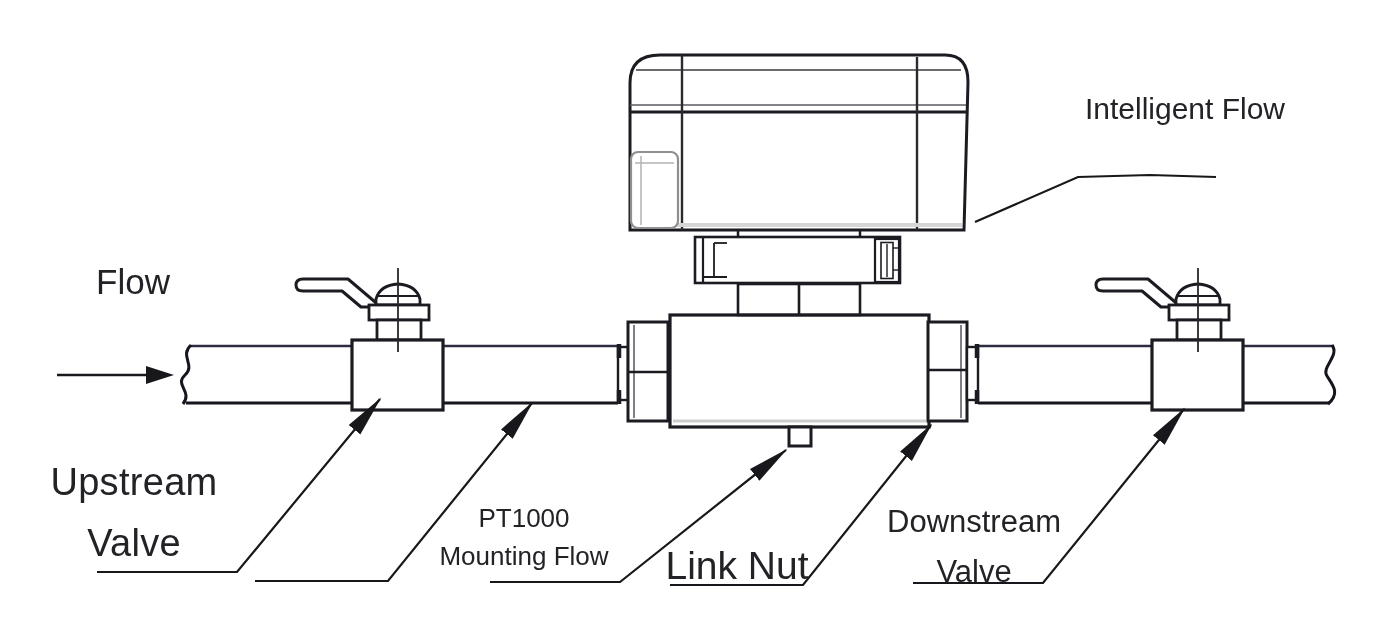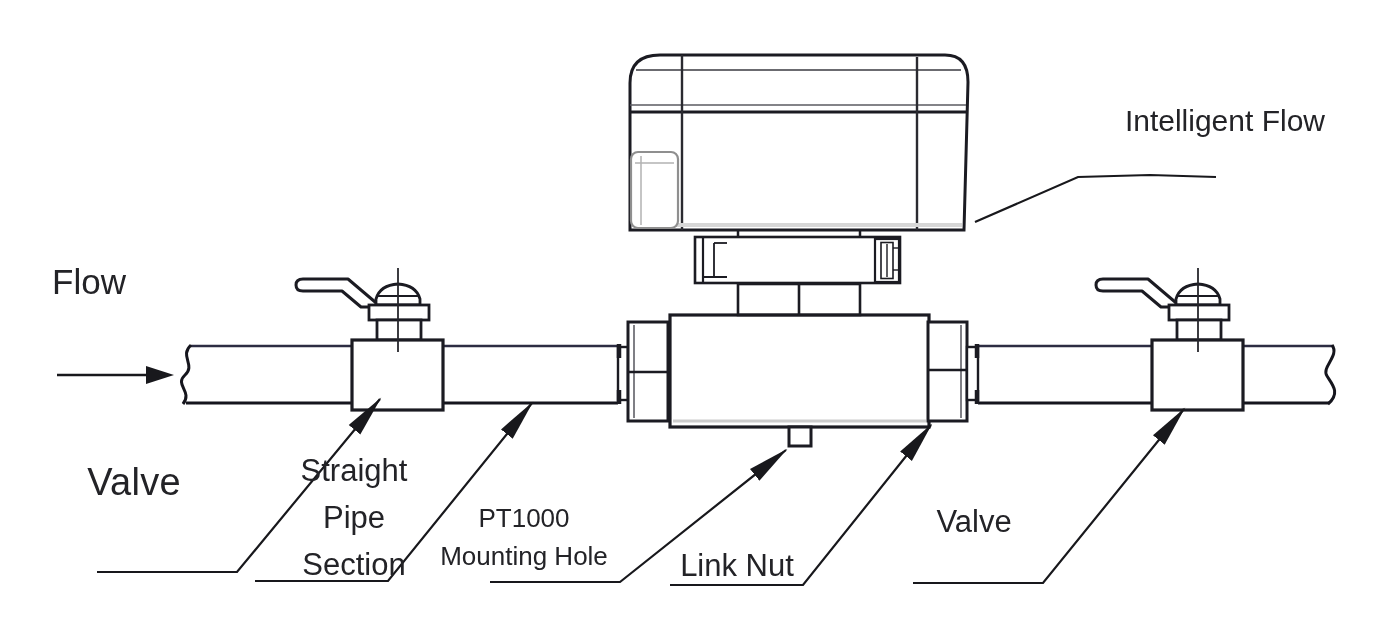--- a/index.html
+++ b/index.html
@@ -3,27 +3,27 @@
 <meta charset="utf-8">
 <style>
   html,body { margin:0; padding:0; background:#ffffff; }
   .stage {
     position:relative; width:1384px; height:618px; background:#ffffff;
     font-family:"Liberation Sans", sans-serif; color:#232327; overflow:hidden;
   }
   svg.art { position:absolute; left:0; top:0; }
   .label { position:absolute; text-align:center; white-space:nowrap; }
   .label div { pointer-events:none; }
-  .lbl-flow       { left:0px;    top:250px; width:178px; font-size:35px; line-height:64px; }
+  .lbl-flow       { left:0px;    top:250px; width:178px; font-size:35px; line-height:64px;padding-left:44px; }
   .lbl-upstream   { left:30px;   top:452px; width:208px; font-size:38px; line-height:61px; letter-spacing:.3px; }
   .lbl-straight   { left:256px;  top:447px; width:196px; font-size:31px; line-height:47px; }
   .lbl-pt1000     { left:418px;  top:499px; width:212px; font-size:26px; line-height:38px; }
-  .lbl-linknut    { left:664px;  top:547px; width:146px; font-size:31px; line-height:38px; }
+  .lbl-linknut    { left:664px;  top:547px; width:146px; font-size:39px; line-height:38px; }
   .lbl-downstream { left:870px;  top:497px; width:208px; font-size:31px; line-height:50px; }
-  .lbl-intelligent{ left:1045px; top:91px;  width:280px; font-size:30px; line-height:36px; text-align:right;margin-top:12px; }
+  .lbl-intelligent{ left:1045px; top:91px;  width:280px; font-size:30px; line-height:36px; text-align:center; }
 </style>
 </head>
 <body>
 
 <div class="stage">
 
   <svg class="art" width="1384" height="618" viewBox="0 0 1384 618">
     <defs>
       <marker id="arrowhead" markerUnits="userSpaceOnUse" markerWidth="46" markerHeight="20" refX="40" refY="9" orient="auto">
         <path d="M0,1.5 L42,9 L0,16.5 Z" fill="#18181c"></path>
@@ -133,39 +133,36 @@
       <path d="M913,583 L1043,583 L1184,409" marker-end="url(#arrowhead)"></path>
       <path d="M975,222 L1078,177 L1150,175 L1216,177"></path>
     </g>
   </svg>
 
   <div class="label lbl-flow">
     <div>Flow</div>
   </div>
 
   <div class="label lbl-upstream">
+    <div>Upstream</div>
     <div>Valve</div>
   </div>
 
-  <div class="label lbl-straight">
-    <div>Straight</div>
-    <div>Pipe</div>
-    <div>Section</div>
-  </div>
 
   <div class="label lbl-pt1000">
     <div>PT1000</div>
-    <div>Mounting Hole</div>
+    <div>Mounting Flow</div>
   </div>
 
   <div class="label lbl-linknut">
     <div>Link Nut</div>
   </div>
 
   <div class="label lbl-downstream">
+    <div>Downstream</div>
     <div>Valve</div>
   </div>
 
   <div class="label lbl-intelligent">
     <div>Intelligent Flow</div>
   </div>
 
 </div>
 
 </body></html>

